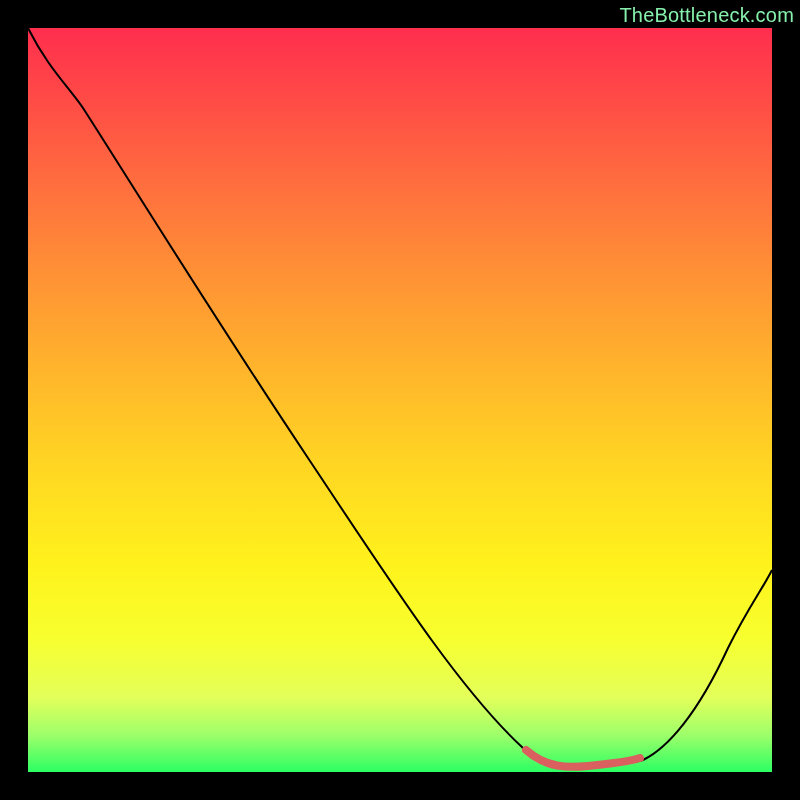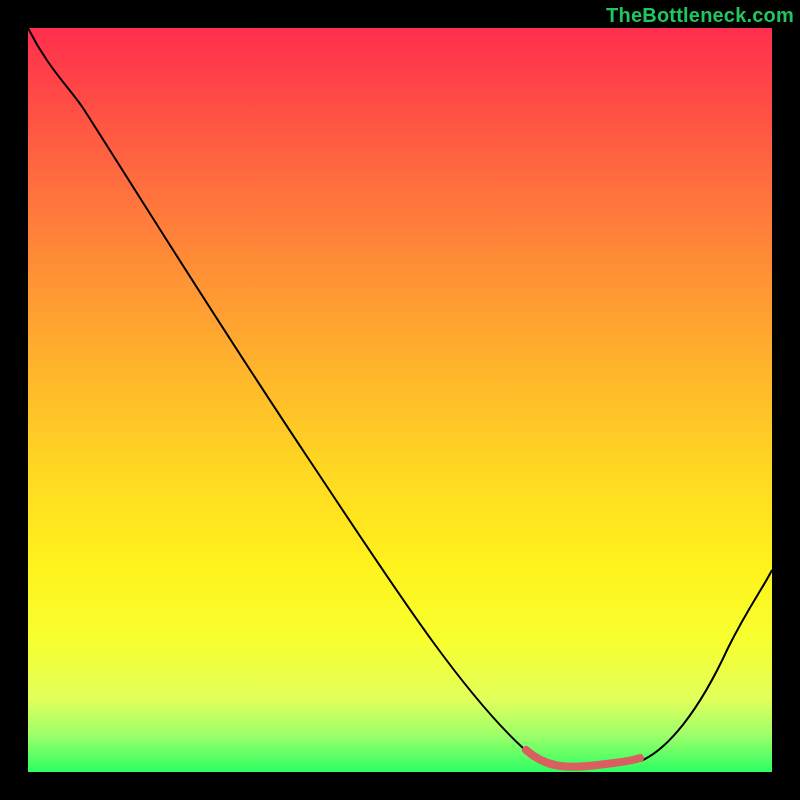--- a/index.html
+++ b/index.html
@@ -35,22 +35,22 @@
       #9eff6a 95%,
       #2cff63 100%
     );
   }
   .watermark {
     position: absolute;
     top: 4px;
     right: 6px;
     font-family: Arial, Helvetica, sans-serif;
     font-size: 20px;
-    font-weight: 700;
-    color: #22c55e;
+    font-weight: 400;
+    color: #86efac;
     letter-spacing: 0.2px;
     margin-left: 29px;
   }
   svg.curve {
     position: absolute;
     top: 0;
     left: 0;
     width: 744px;
     height: 744px;
   }

